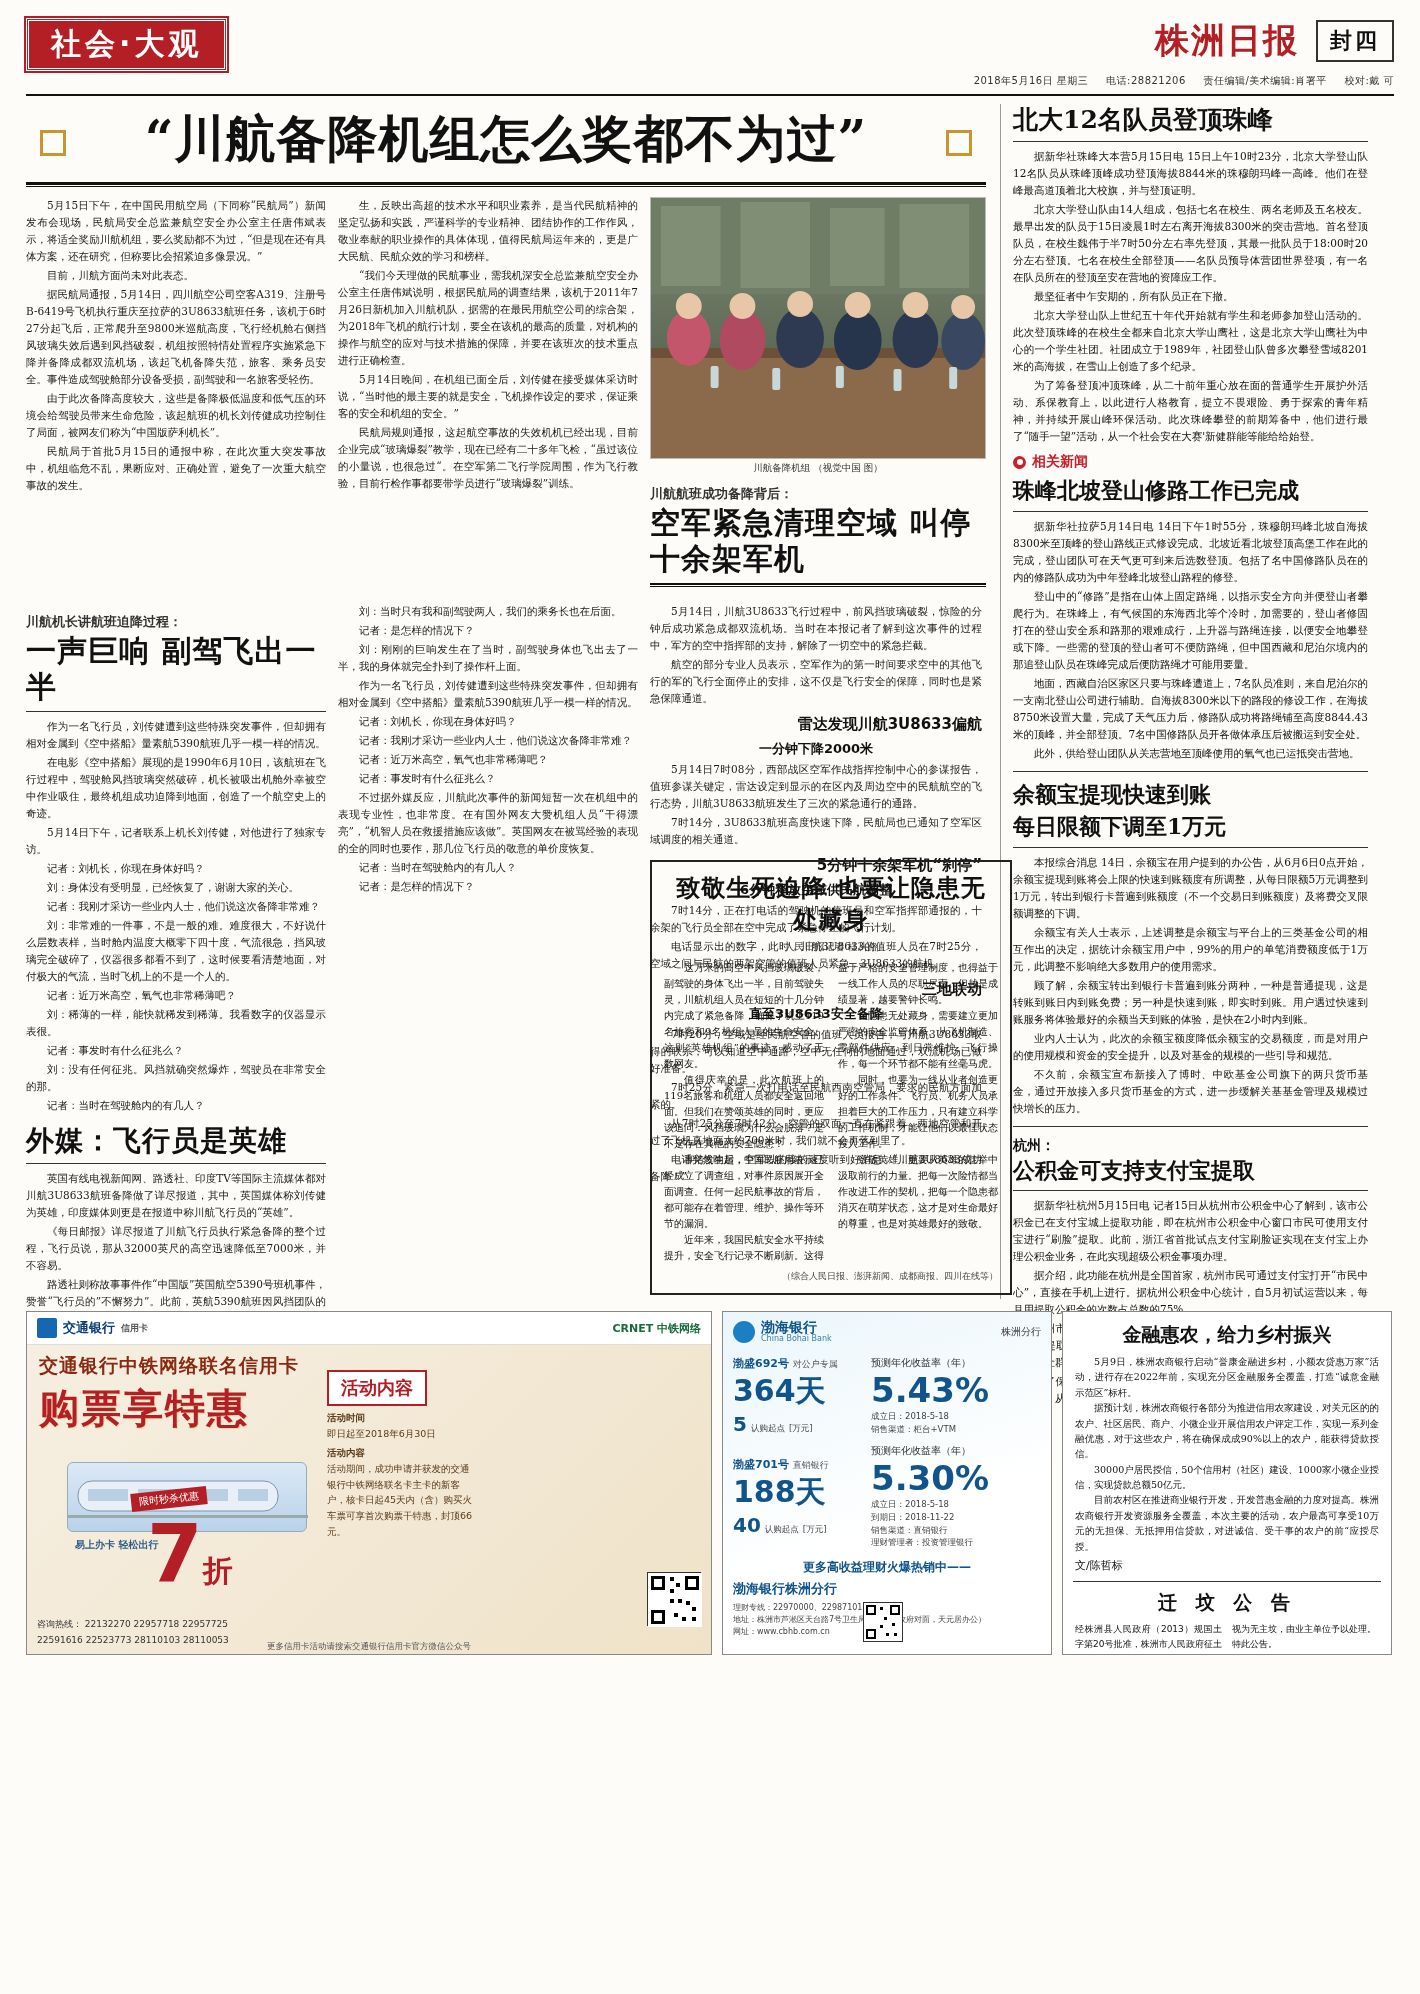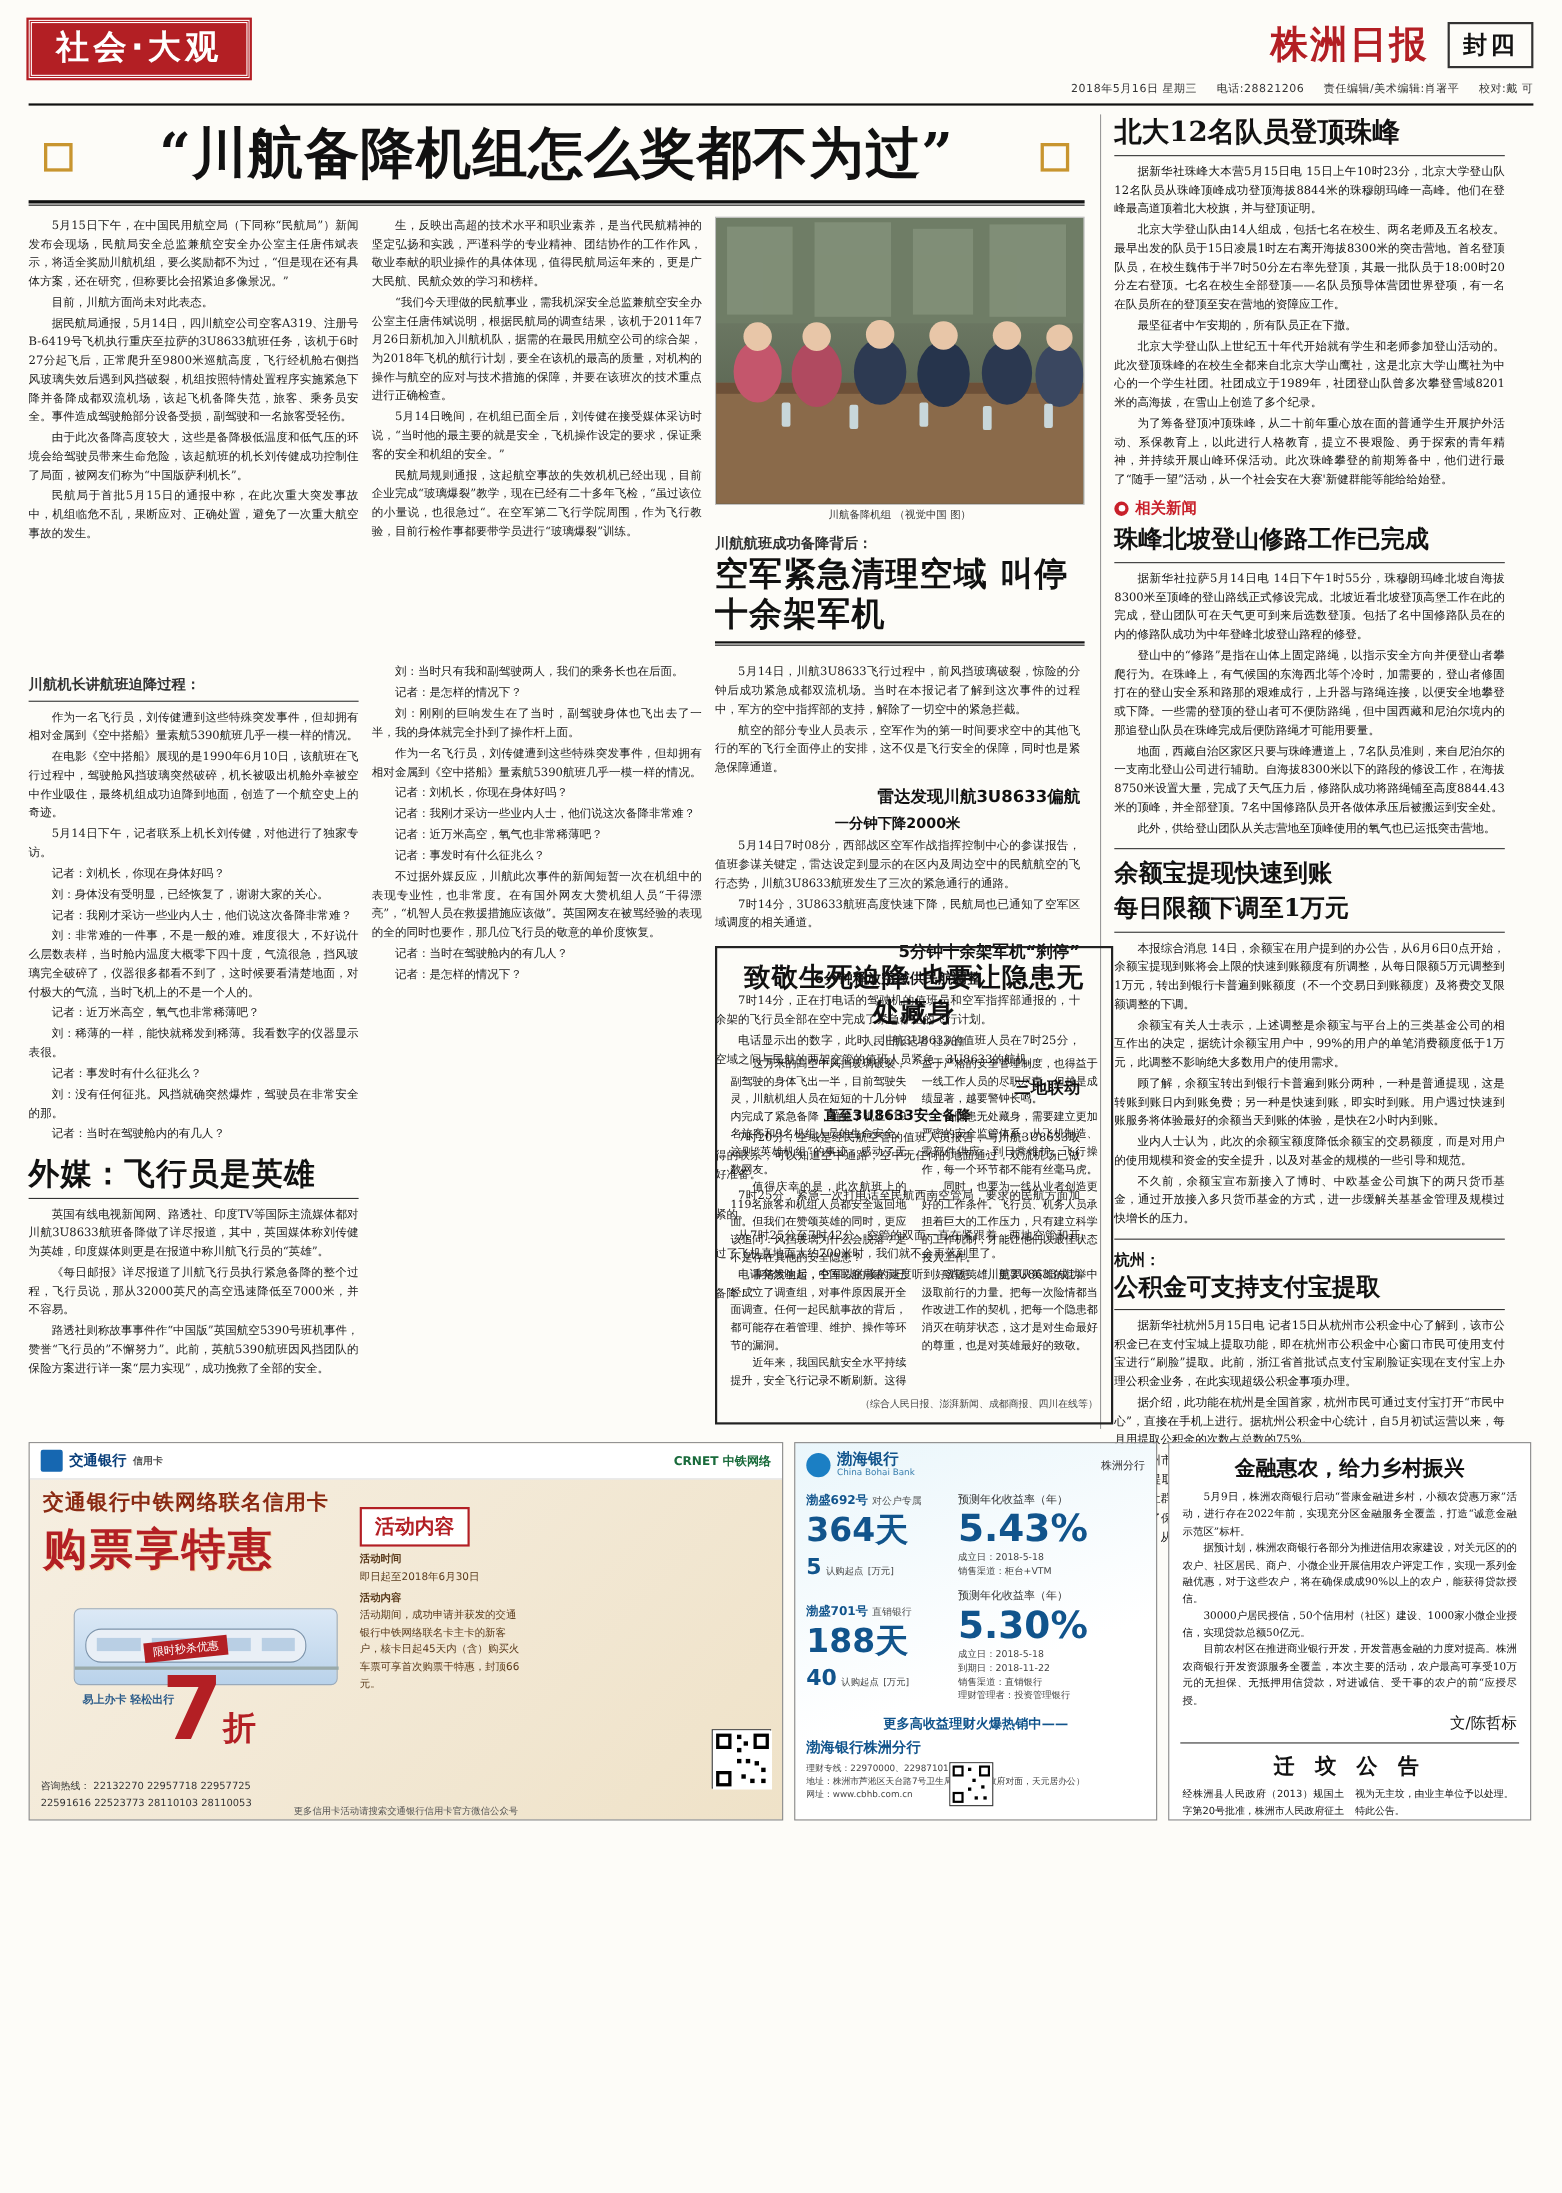--- a/index.html
+++ b/index.html
@@ -170,21 +170,21 @@
   .a2-hot{font-size:12px;font-weight:bold;color:#11548c;text-align:center;margin-top:6px;}
   .a2-footline{font-size:13px;font-weight:bold;color:#11548c;padding:4px 10px;}
   .a2-foot-small{font-size:8px;color:#444;padding:0 10px;line-height:1.5;}
 
   
   .a3-title{font-size:19px;font-weight:bold;text-align:center;margin:10px 0 6px;
      font-family:"DejaVu Serif","Liberation Serif",serif;}
   .a3-body{font-size:9.5px;line-height:1.62;text-align:justify;padding:0 12px;
      font-family:"DejaVu Serif","Liberation Serif",serif;}
   .a3-body p{text-indent:2em;}
-  .a3-by{font-size:14px;text-align:right;padding:4px 12px 0;}
+  .a3-by{font-size:11px;text-align:left;padding:4px 12px 0;}
   .a3-rule{border-top:1px solid #333;margin:8px 10px;}
   .a3-notice-title{font-size:19px;font-weight:bold;text-align:center;letter-spacing:6px;margin:4px 0 6px;
      font-family:"DejaVu Serif","Liberation Serif",serif;}
 </style>
 </head>
 <body>
 
 <div class="page">
 
   <div class="masthead">
@@ -279,20 +279,21 @@
           <div class="kicker">川航航班成功备降背后：</div>
           <div class="sub-headline">空军紧急清理空域 叫停十余架军机</div>
           <div class="rule-double"></div>
         </div>
       </div>
 
       <div class="lower-cols">
 
         <div class="lc">
           <div class="kicker">川航机长讲航班迫降过程：</div>
+          <div class="sub-headline">一声巨响 副驾飞出一半</div>
           <div class="rule-thin"></div>
           <div class="body-col">
             <p>作为一名飞行员，刘传健遭到这些特殊突发事件，但却拥有相对金属到《空中搭船》量素航5390航班几乎一模一样的情况。</p>
             <p>在电影《空中搭船》展现的是1990年6月10日，该航班在飞行过程中，驾驶舱风挡玻璃突然破碎，机长被吸出机舱外幸被空中作业吸住，最终机组成功迫降到地面，创造了一个航空史上的奇迹。</p>
             <p>5月14日下午，记者联系上机长刘传健，对他进行了独家专访。</p>
             <p>记者：刘机长，你现在身体好吗？</p>
             <p>刘：身体没有受明显，已经恢复了，谢谢大家的关心。</p>
             <p>记者：我刚才采访一些业内人士，他们说这次备降非常难？</p>
             <p>刘：非常难的一件事，不是一般的难。难度很大，不好说什么层数表样，当时舱内温度大概零下四十度，气流很急，挡风玻璃完全破碎了，仪器很多都看不到了，这时候要看清楚地面，对付极大的气流，当时飞机上的不是一个人的。</p>
             <p>记者：近万米高空，氧气也非常稀薄吧？</p>

